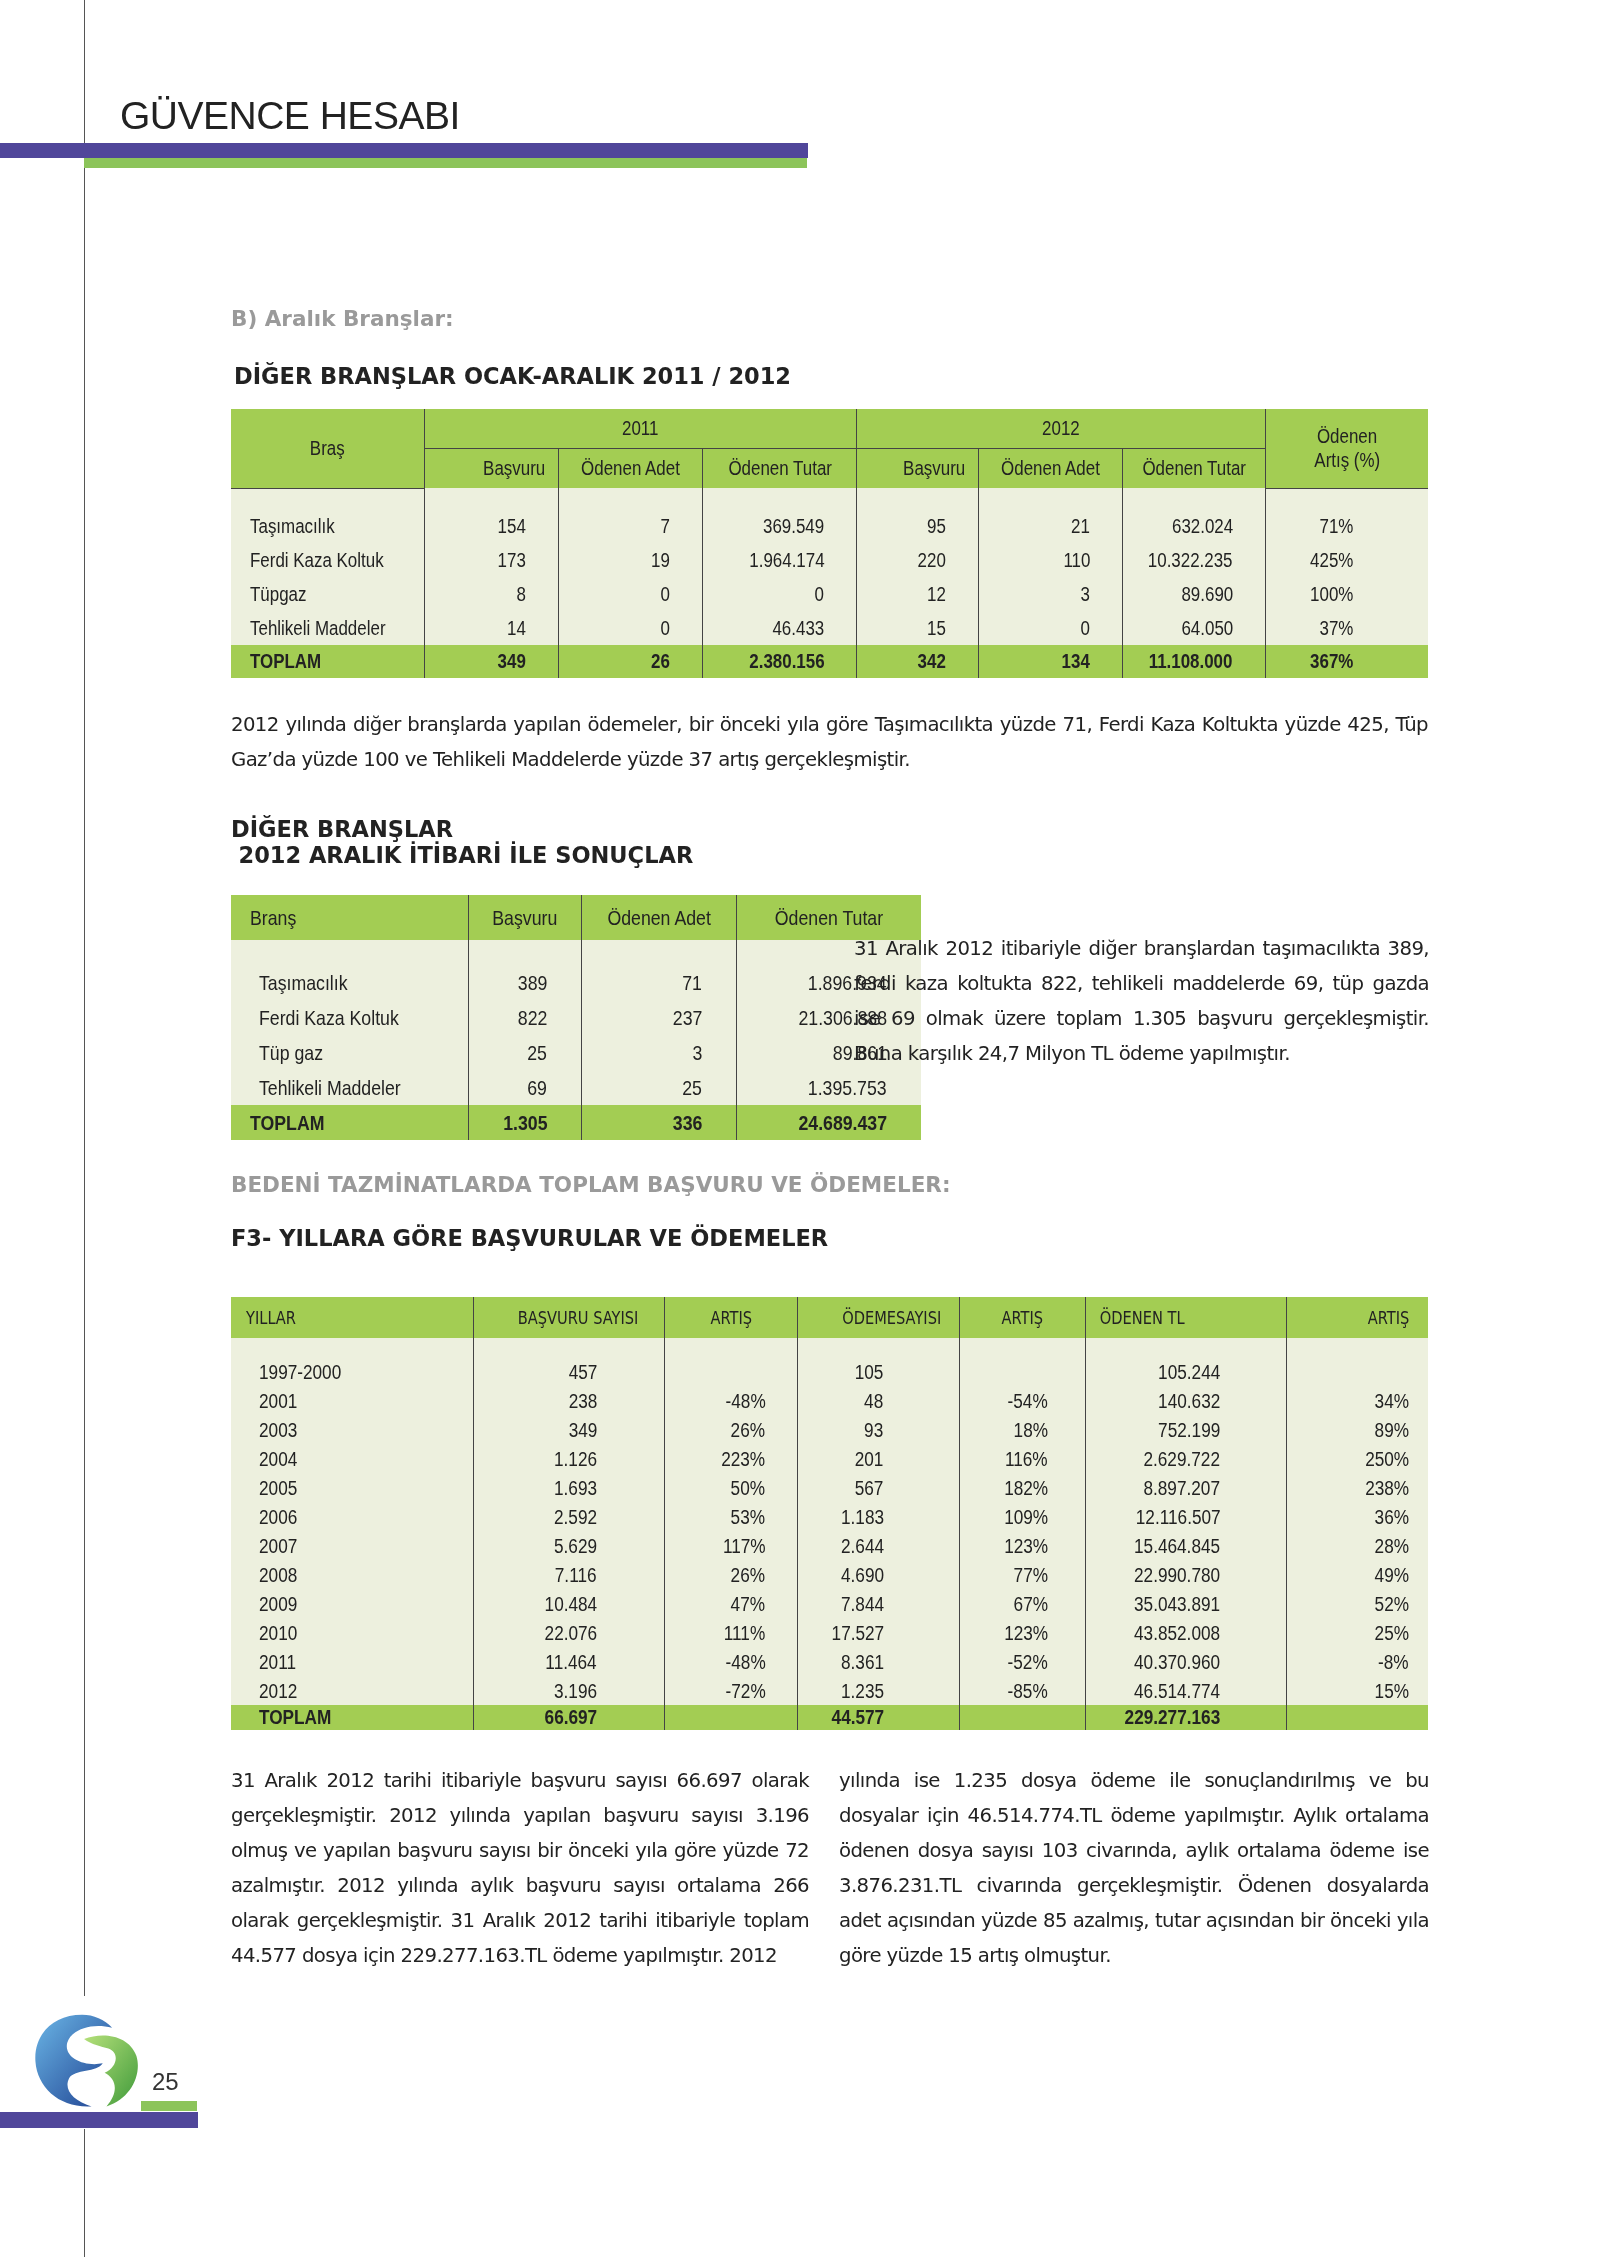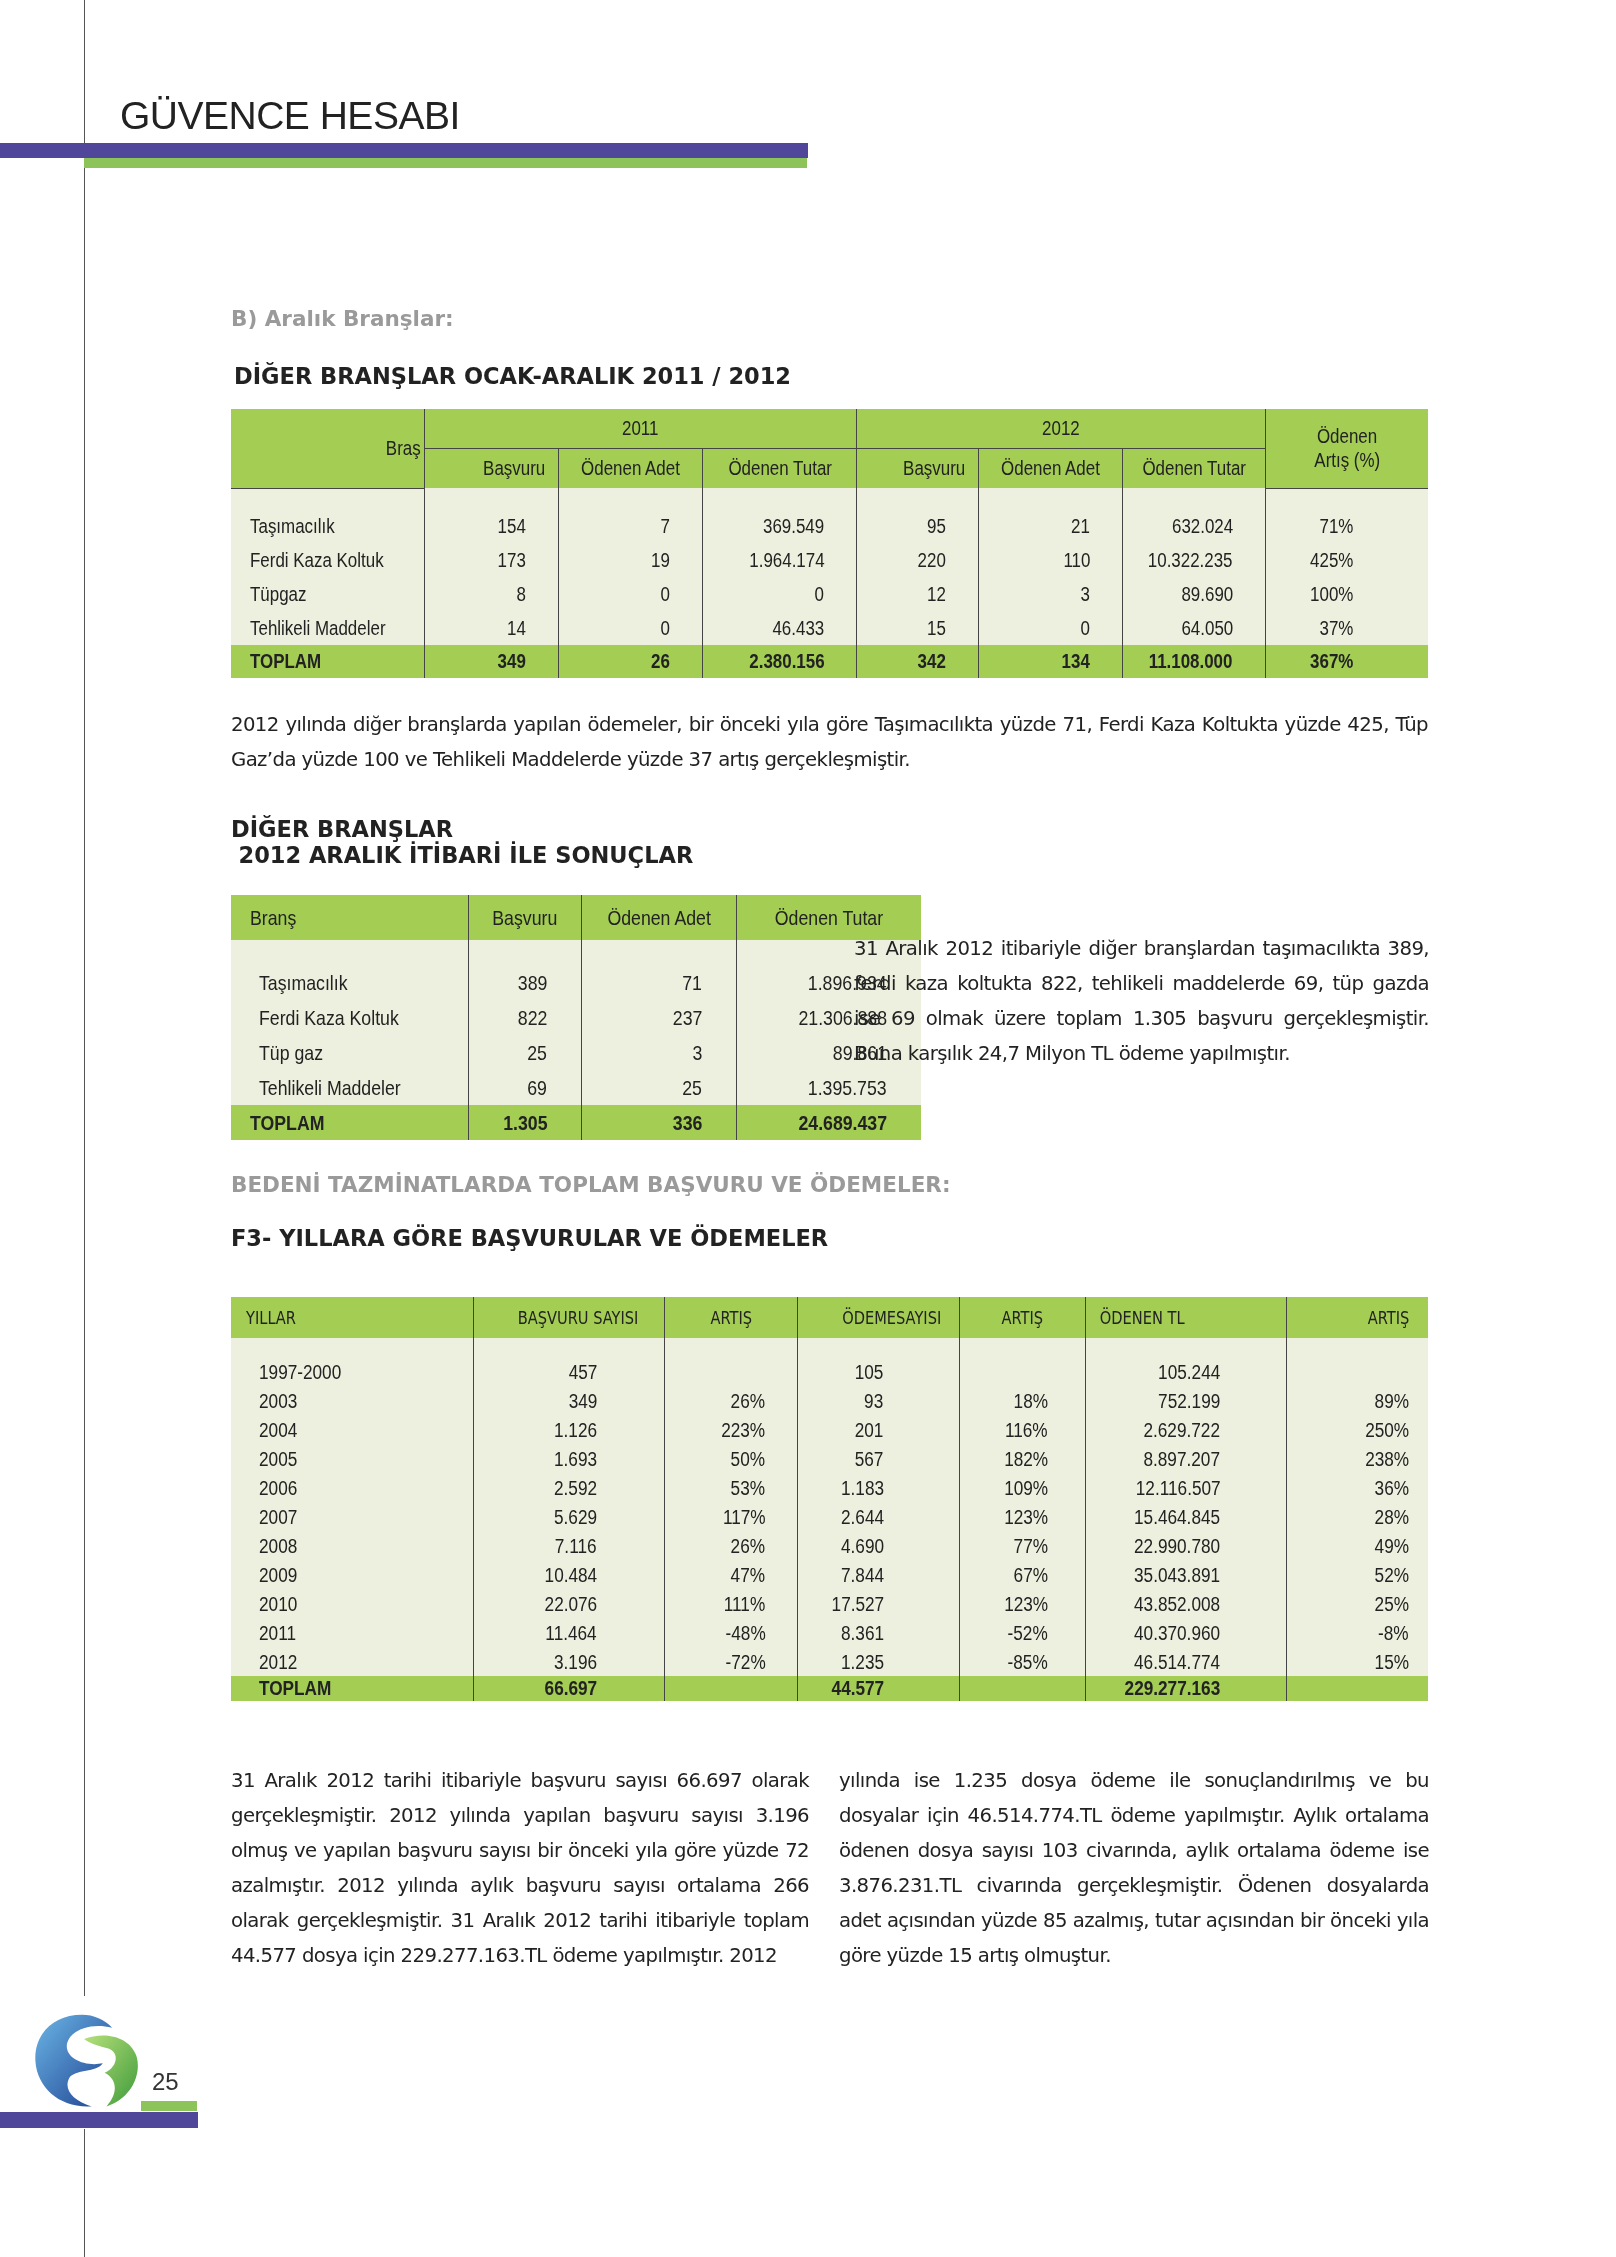--- a/index.html
+++ b/index.html
@@ -89,21 +89,21 @@
       <col style="width:124px">
       <col style="width:133px">
       <col style="width:142px">
     <col style="width:112px">
       <col style="width:133px">
       <col style="width:131px">
       <col style="width:150px">
   </colgroup>
   <thead>
     <tr class="green yr-row">
-      <th rowspan="2" style="text-align:right; vertical-align:middle;"><span class="condc">Braş</span></th>
+      <th rowspan="2" style="text-align:center; vertical-align:middle;"><span class="condc">Braş</span></th>
       <th colspan="3" class="vl" style="text-align:center;"><span class="condc">2011</span></th>
       <th colspan="3" class="vl" style="text-align:center;"><span class="condc">2012</span></th>
       <th rowspan="2" class="vl" style="text-align:center; vertical-align:middle; line-height:24px;">
         <span class="condc">Ödenen</span><br><span class="condc">Artış (%)</span>
       </th>
     </tr>
     <tr class="green">
       <th class="vl" style="text-align:right; padding-right:13px;"><span class="cond">Başvuru</span></th>
       <th class="vl" style="text-align:center;"><span class="condc">Ödenen Adet</span></th>
       <th class="vl" style="text-align:center;"><span class="condc">Ödenen Tutar</span></th>
@@ -277,20 +277,29 @@
       <tr class="light data">
         <td style="padding-left:28px"><span class="condl">1997-2000</span></td>
         <td class="vl num" style="padding-right:67px"><span class="cond">457</span></td>
         <td class="vl num" style="padding-right:32px"><span class="cond"></span></td>
         <td class="vl num" style="padding-right:75px"><span class="cond">105</span></td>
         <td class="vl num" style="padding-right:37px"><span class="cond"></span></td>
         <td class="vl num" style="padding-right:66px"><span class="cond">105.244</span></td>
         <td class="vl num" style="padding-right:19px"><span class="cond"></span></td>
       </tr>
       <tr class="light data">
+        <td style="padding-left:28px"><span class="condl">2001</span></td>
+        <td class="vl num" style="padding-right:67px"><span class="cond">238</span></td>
+        <td class="vl num" style="padding-right:32px"><span class="cond">-48%</span></td>
+        <td class="vl num" style="padding-right:75px"><span class="cond">48</span></td>
+        <td class="vl num" style="padding-right:37px"><span class="cond">-54%</span></td>
+        <td class="vl num" style="padding-right:66px"><span class="cond">140.632</span></td>
+        <td class="vl num" style="padding-right:19px"><span class="cond">34%</span></td>
+      </tr>
+      <tr class="light data">
         <td style="padding-left:28px"><span class="condl">2003</span></td>
         <td class="vl num" style="padding-right:67px"><span class="cond">349</span></td>
         <td class="vl num" style="padding-right:32px"><span class="cond">26%</span></td>
         <td class="vl num" style="padding-right:75px"><span class="cond">93</span></td>
         <td class="vl num" style="padding-right:37px"><span class="cond">18%</span></td>
         <td class="vl num" style="padding-right:66px"><span class="cond">752.199</span></td>
         <td class="vl num" style="padding-right:19px"><span class="cond">89%</span></td>
       </tr>
       <tr class="light data">
         <td style="padding-left:28px"><span class="condl">2004</span></td>

